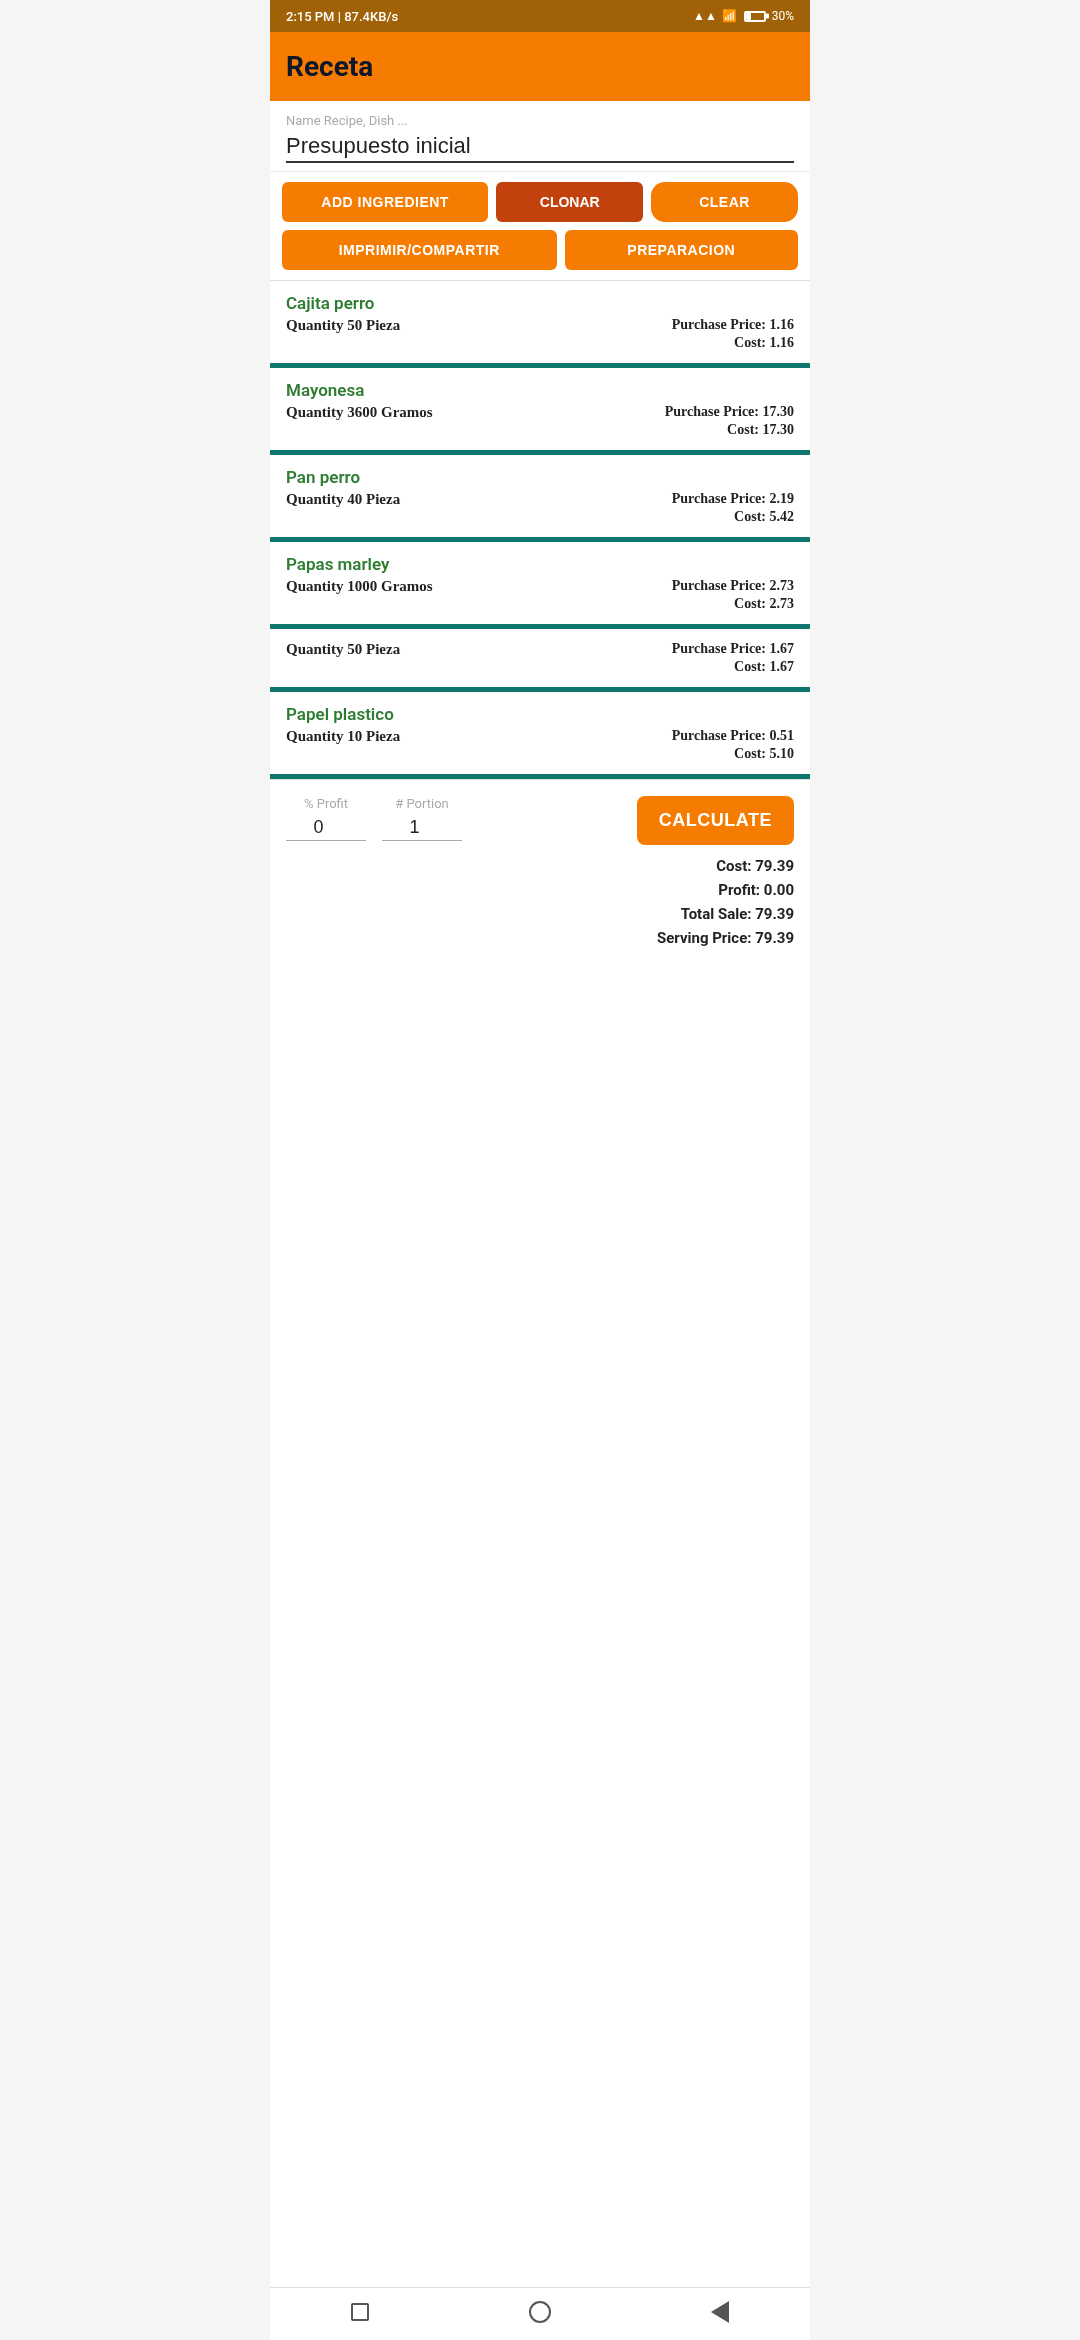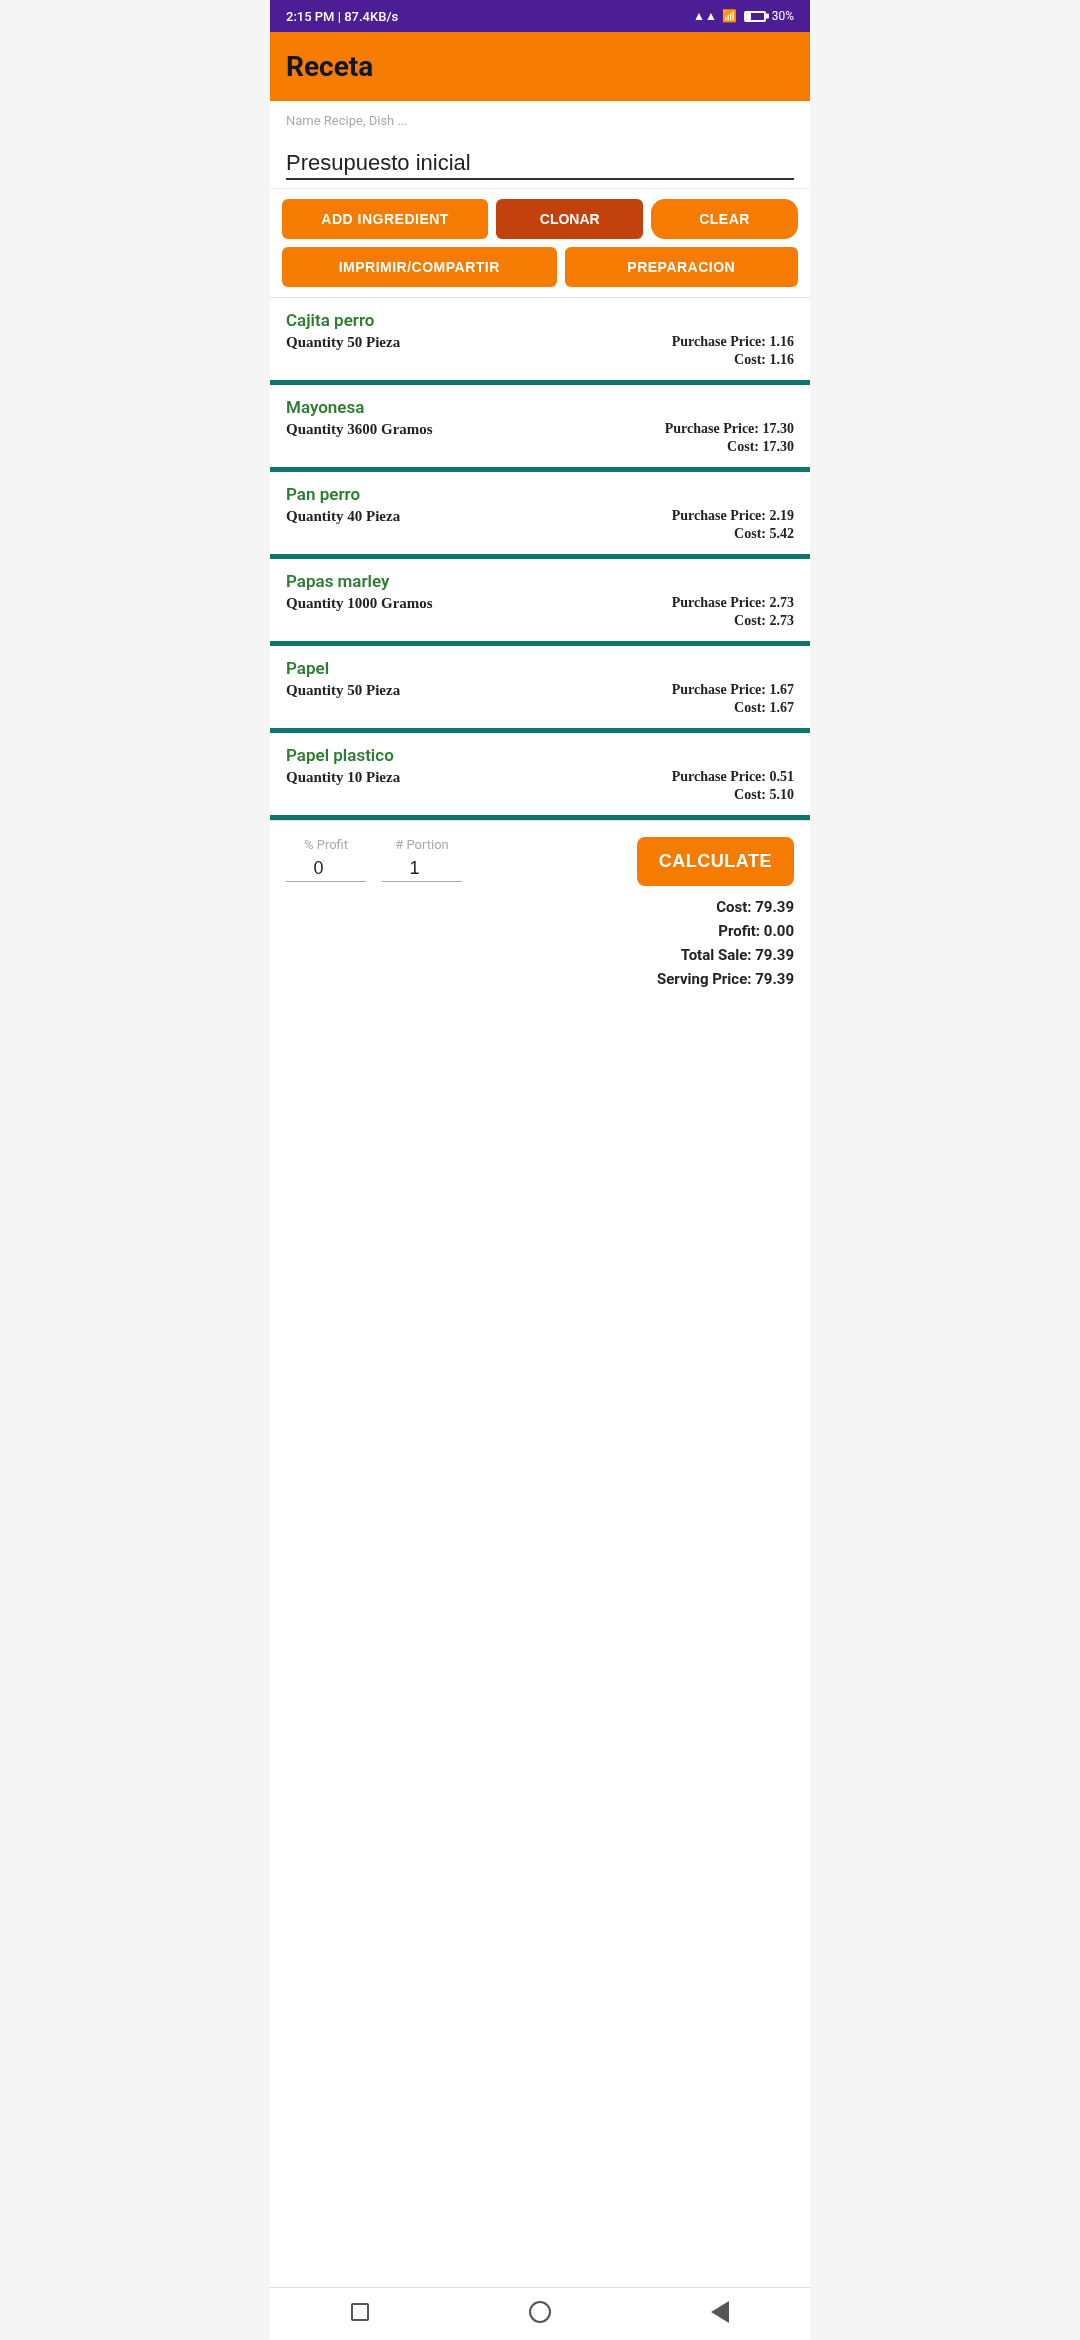--- a/index.html
+++ b/index.html
@@ -11,21 +11,21 @@
       width: 100%;
       max-width: 540px;
       margin: 0 auto;
       min-height: 100vh;
       display: flex;
       flex-direction: column;
     }
 
     
     .status-bar {
-      background: #4c1d95;
+      background: #a16207;
       color: white;
       font-size: 13px;
       padding: 6px 16px;
       display: flex;
       justify-content: space-between;
       align-items: center;
       height: 32px;
     }
     .status-bar-left { font-weight: 500; }
     .status-bar-right {
@@ -79,21 +79,21 @@
     }
 
     
     .recipe-name-section {
       padding: 12px 16px 8px 16px;
       border-bottom: 1px solid #eee;
     }
     .recipe-name-label {
       color: #aaa;
       font-size: 13px;
-      margin-bottom: 20px;
+      margin-bottom: 3px;
     }
     .recipe-name-input {
       width: 100%;
       border: none;
       border-bottom: 2px solid #333;
       font-size: 22px;
       color: #222;
       padding: 2px 0;
       outline: none;
       background: transparent;
@@ -405,21 +405,20 @@
             <span>Purchase Price:</span> <span>2.73</span>
           </div>
           <div class="ingredient-cost">
             <span>Cost:</span> <span>2.73</span>
           </div>
         </div>
       </div>
     </div>
 
     <div class="ingredient-item">
-      <div class="ingredient-name">Papel</div>
       <div class="ingredient-details">
         <div class="ingredient-left">
           <div class="ingredient-quantity">
             <span>Quantity</span>&nbsp;<span>50 Pieza</span>
           </div>
         </div>
         <div class="ingredient-right">
           <div class="ingredient-price">
             <span>Purchase Price:</span> <span>1.67</span>
           </div>

